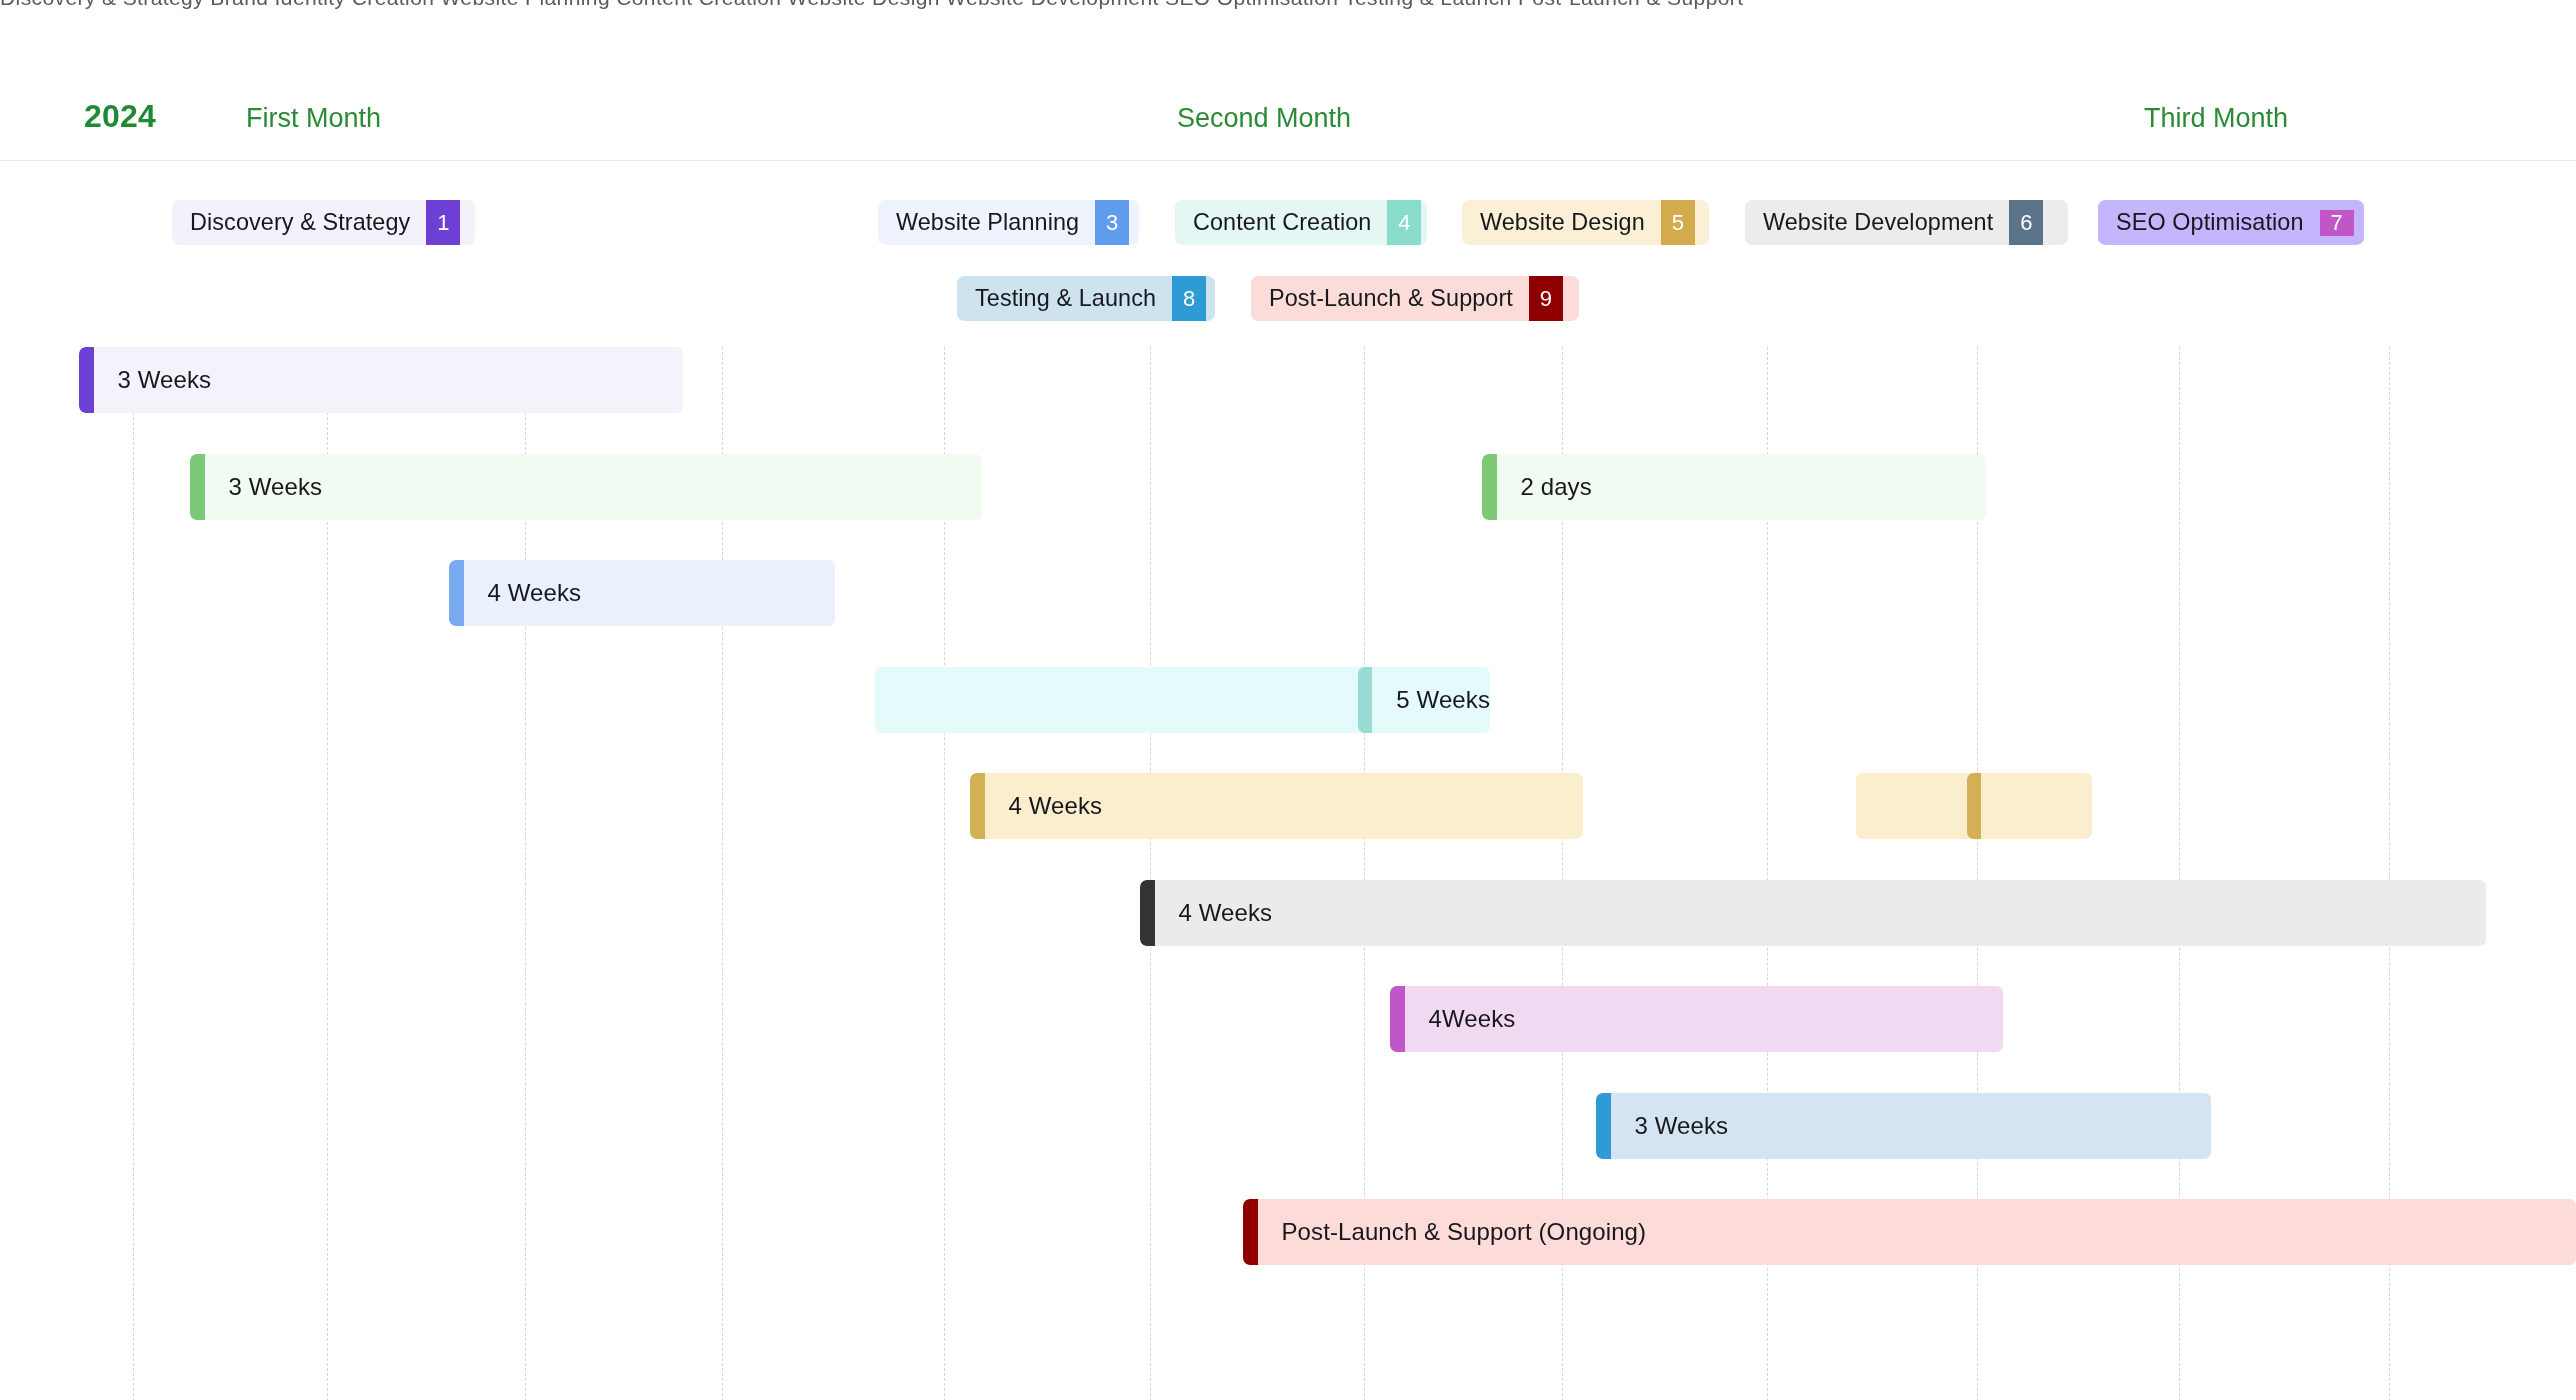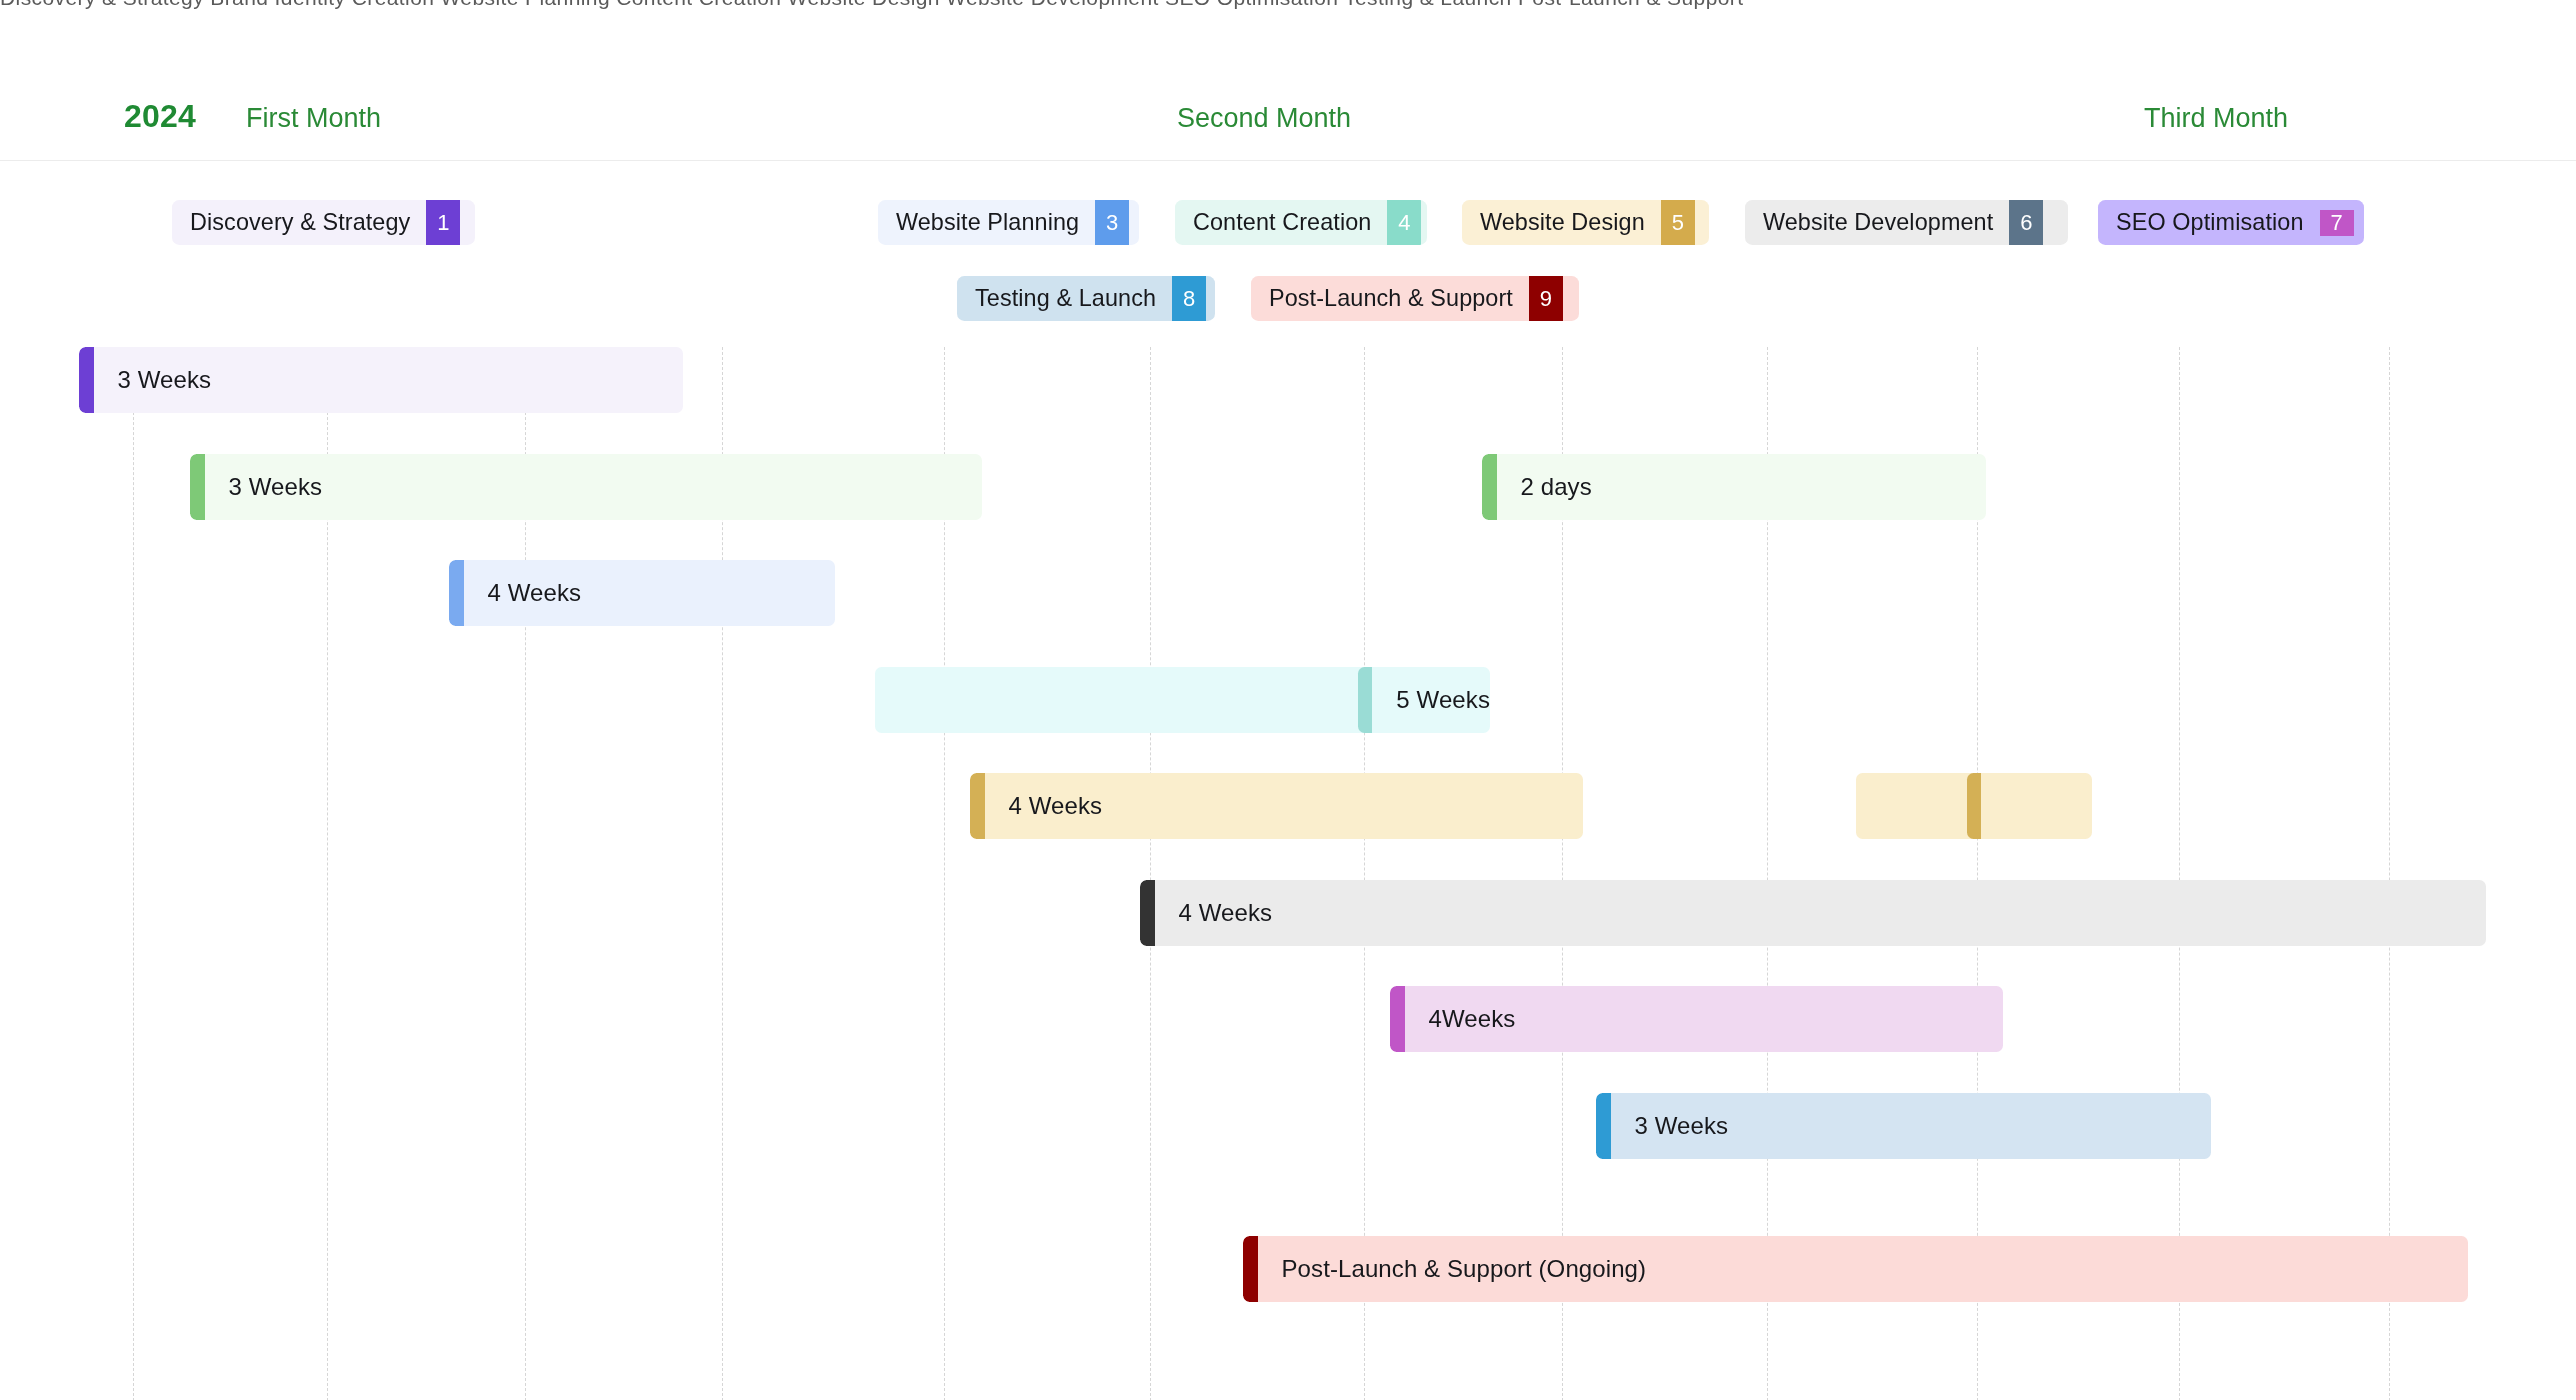--- a/index.html
+++ b/index.html
@@ -46,21 +46,20 @@
     background: #ffffff;
   }
   .year {
     position: absolute;
     left: 84px;
     top: 87px;
     font-size: 32px;
     font-weight: 700;
     color: #1f8a33;
     letter-spacing: 0.2px;
-    margin-left: 40px;
   }
   .month-label {
     position: absolute;
     top: 92px;
     font-size: 27px;
     font-weight: 400;
     color: #2a8a36;
     white-space: nowrap;
   }
   .m0 { left: 246px; }
@@ -245,20 +244,20 @@
         <div class="bar-text">4 Weeks</div>
       </div>
       <div class="bar" style="left: 1390px; width: 613px; top: 639px; background: rgb(240, 217, 241);">
         <div class="bar-cap" style="background: rgb(192, 86, 199);"></div>
         <div class="bar-text">4Weeks</div>
       </div>
       <div class="bar" style="left: 1596px; width: 615px; top: 746px; background: rgb(212, 228, 242);">
         <div class="bar-cap" style="background: rgb(46, 155, 212);"></div>
         <div class="bar-text">3 Weeks</div>
       </div>
-      <div class="bar" style="left: 1243px; width: 1225px; top: 852px; background: rgb(252, 219, 216); margin-top: 37px;">
+      <div class="bar" style="left: 1243px; width: 1333px; top: 852px; background: rgb(252, 219, 216);">
         <div class="bar-cap" style="background: rgb(142, 0, 0);"></div>
         <div class="bar-text">Post-Launch &amp; Support (Ongoing)</div>
       </div>
     </div>
 
 </div>
 
 
 </body></html>

